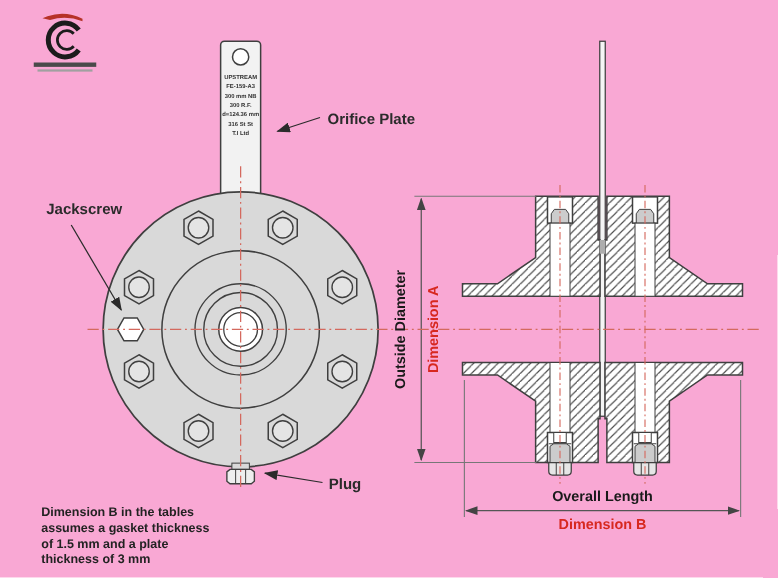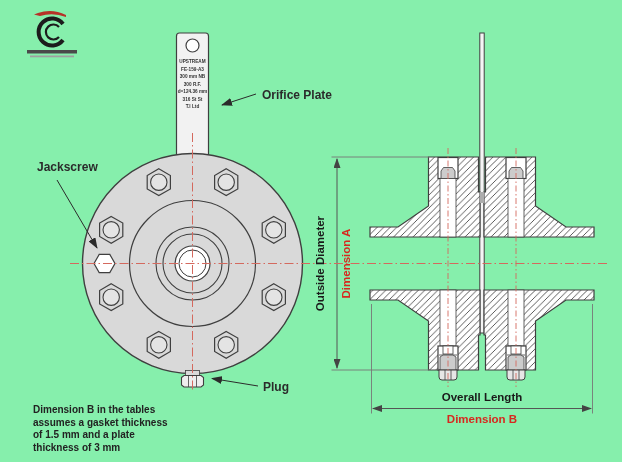--- a/index.html
+++ b/index.html
@@ -1,16 +1,16 @@
 <!DOCTYPE html>
 <html><head>
 <meta charset="utf-8">
 <style>
   html,body { margin:0; padding:0; background:#fff; }
-  .screen { position:relative; width:622px; height:462px; background:#86efac; overflow:hidden;
+  .screen { position:relative; width:622px; height:462px; background:#f9a8d4; overflow:hidden;
             font-family:"Liberation Sans", sans-serif;text-align:center; }
   svg { display:block; }
   text { font-family:"Liberation Sans", sans-serif; }
   .lbl     { font-size:12px; font-weight:700; fill:#2b2b2b; }
   .note    { font-size:10px; font-weight:700; fill:#222222; }
   .tag     { font-size:4.7px; font-weight:700; fill:#333333; text-anchor:middle; }
   .dimblk  { font-size:11.5px; font-weight:700; fill:#1a1a1a; text-anchor:middle; }
   .dimred  { font-size:11.5px; font-weight:700; fill:#d7281f; text-anchor:middle; }
   .outline { stroke:#3f3f3f; stroke-width:1.2; }
   .thin    { stroke:#3f3f3f; stroke-width:0.8; }

